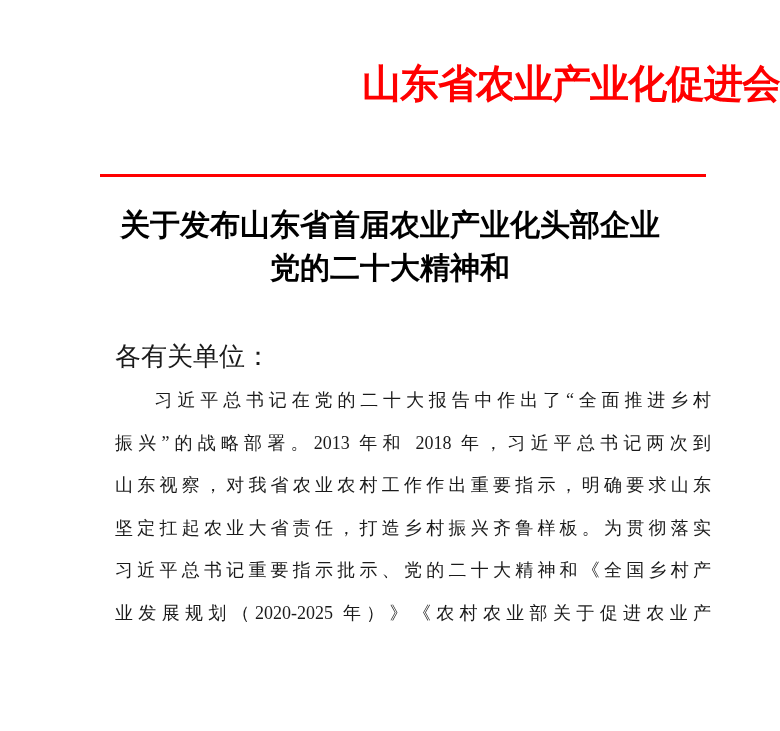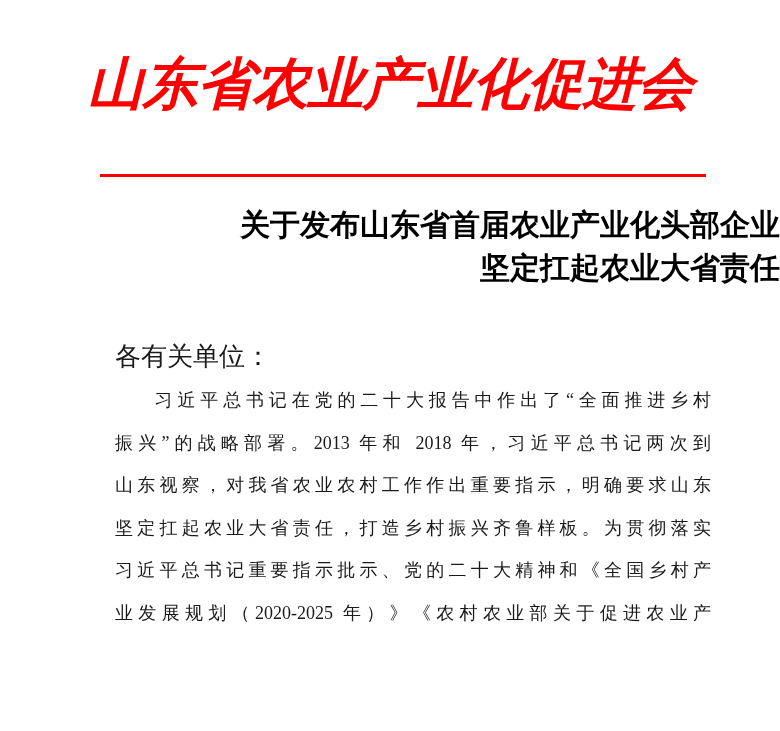--- a/index.html
+++ b/index.html
@@ -15,46 +15,45 @@
     overflow: hidden;
     font-family: "Liberation Serif", "DejaVu Serif", serif;
     color: #111111;
   }
   
   .org-title {
     position: absolute;
     top: 54px;
     left: 0;
     width: 100%;
-    text-align: center;
+    text-align: right;
     font-family: "Liberation Serif", "DejaVu Serif", serif;
     font-weight: bold;
-    font-size: 56px;
+    font-size: 39px;
     line-height: 60px;
     letter-spacing: -1px;
     color: var(--accent, #ff0000);
     white-space: nowrap;
-    font-style: italic;
   }
   
   .red-rule {
     position: absolute;
     top: 174px;
     left: 100px;
     width: 606px;
     height: 3px;
     background: var(--accent, #ff0000);
   }
   
   .doc-title {
     position: absolute;
     top: 203px;
     left: 0;
     width: 100%;
-    text-align: right;
+    text-align: center;
     font-family: "Liberation Sans", "DejaVu Sans", sans-serif;
     font-weight: bold;
     font-size: 30px;
     line-height: 43px;
     color: #000000;
   }
   .doc-title .title-line {
     display: block;
     white-space: nowrap;
   }
@@ -94,21 +93,21 @@
 <body>
 
 <div class="page">
 
   <div class="org-title">山东省农业产业化促进会</div>
 
   <div class="red-rule"></div>
 
   <div class="doc-title">
     <span class="title-line">关于发布山东省首届农业产业化头部企业</span>
-    <span class="title-line">坚定扛起农业大省责任</span>
+    <span class="title-line">党的二十大精神和</span>
   </div>
 
   <div class="salutation">各有关单位：</div>
 
   <div class="body-text">
     <span class="body-line indent-first">习近平总书记在党的二十大报告中作出了“全面推进乡村</span>
     <span class="body-line">振兴”的战略部署。2013 年和 2018 年，习近平总书记两次到</span>
     <span class="body-line">山东视察，对我省农业农村工作作出重要指示，明确要求山东</span>
     <span class="body-line">坚定扛起农业大省责任，打造乡村振兴齐鲁样板。为贯彻落实</span>
     <span class="body-line">习近平总书记重要指示批示、党的二十大精神和《全国乡村产</span>

